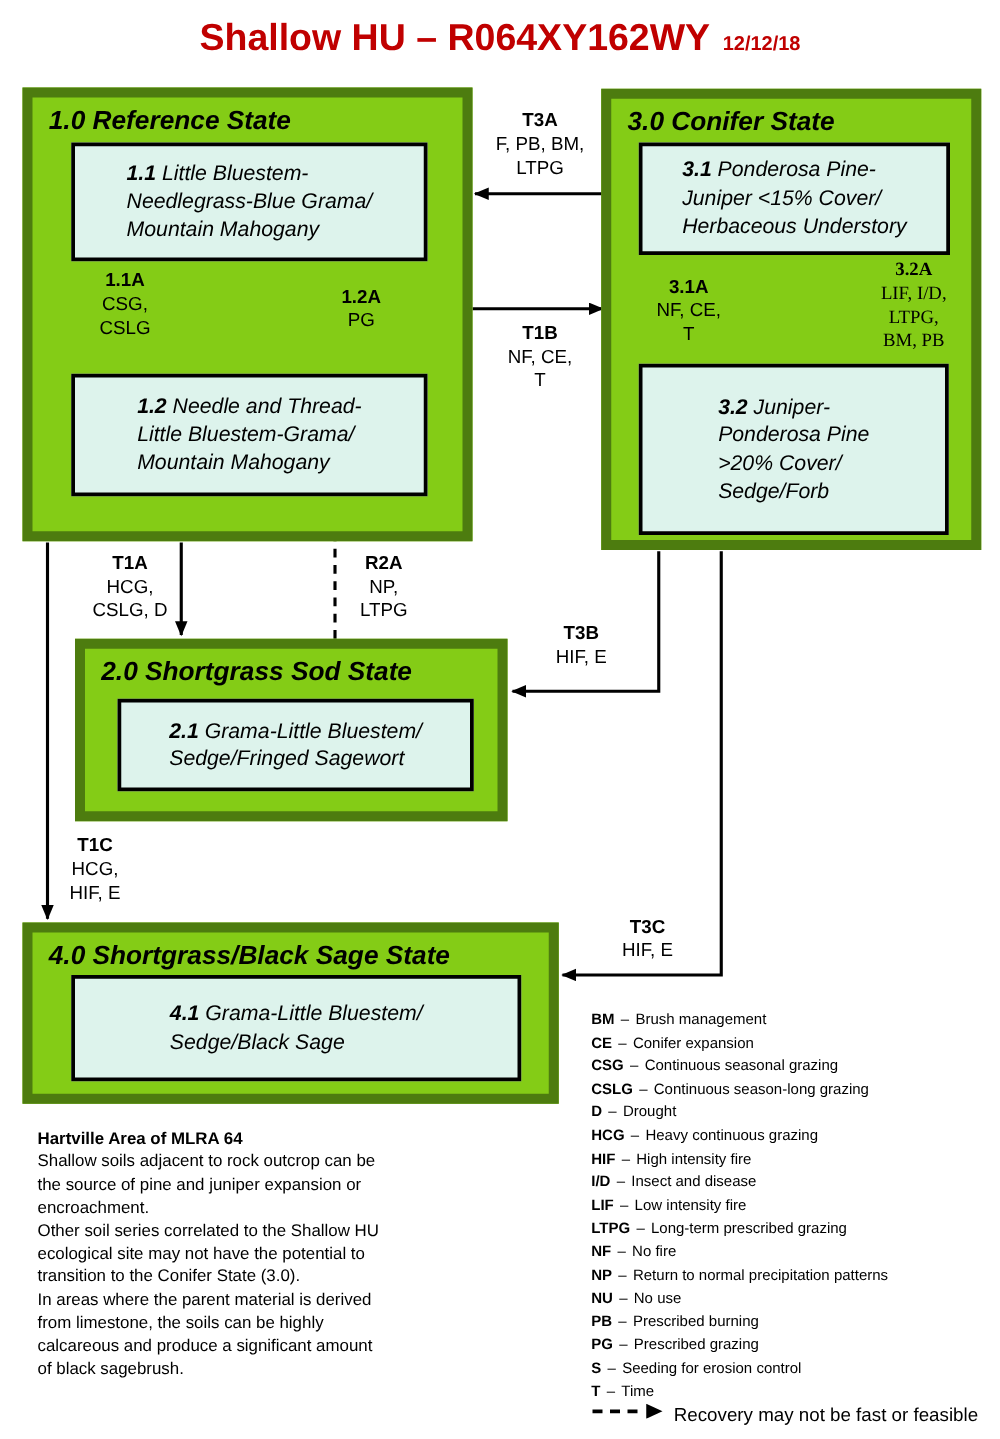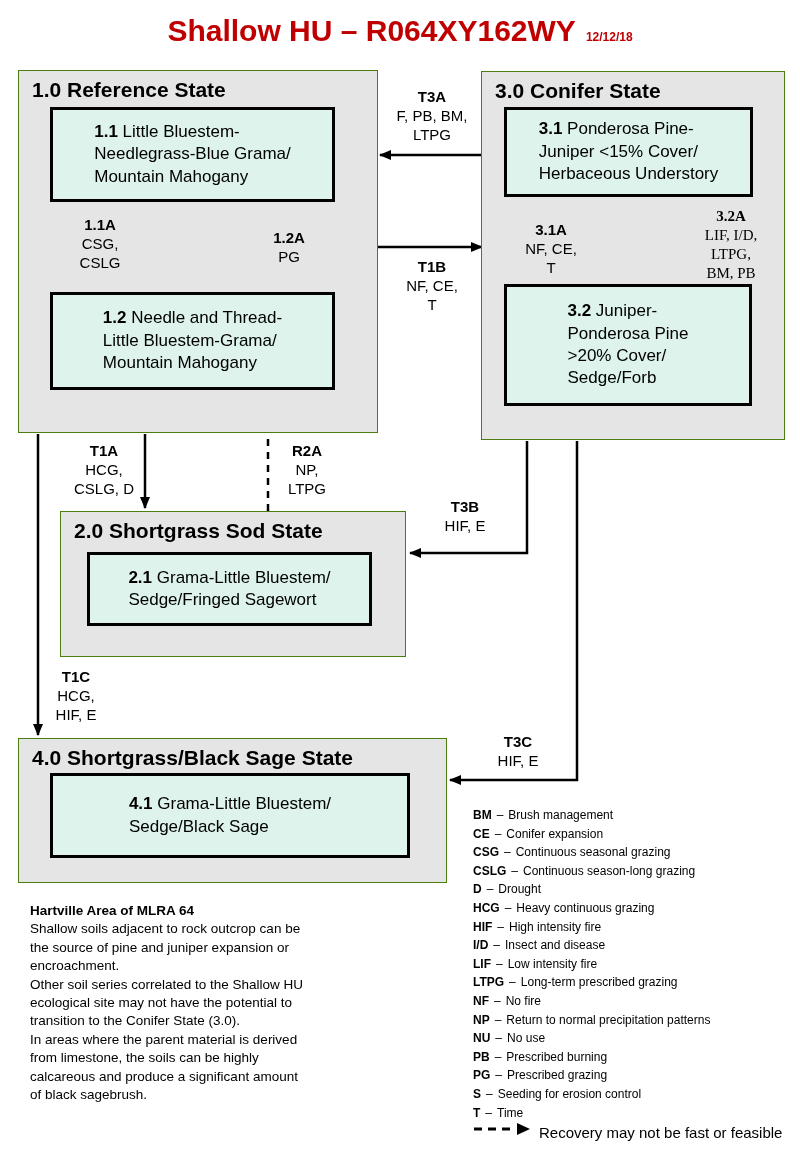--- a/index.html
+++ b/index.html
@@ -2,23 +2,23 @@
 <html><head>
 <meta charset="utf-8">
 <style>
   html,body{margin:0;padding:0;background:#fff;}
   .canvas{
     position:relative;width:800px;height:1151px;background:#ffffff;
     font-family:"Liberation Sans","DejaVu Sans",sans-serif;color:#000;overflow:hidden;
   }
   .title-row{position:absolute;left:0;top:14px;width:100%;text-align:center;white-space:nowrap;}
   .title-main{font-size:30px;font-weight:bold;color:#c00000;letter-spacing:0px;}
-  .title-date{font-size:12px;font-weight:bold;color:#c00000;margin-left:10px;}
+  .title-date{font-size:16px;font-weight:bold;color:#c00000;margin-left:10px;}
   .arrows{position:absolute;left:0;top:0;width:800px;height:1151px;pointer-events:none;}
-  .state{position:absolute;border:1px solid #4d7c0f;background:#e5e5e5;box-sizing:border-box;}
+  .state{position:absolute;border:8px solid #4d7c0f;background:#84cc16;box-sizing:border-box;font-style:italic;}
   .state-title{font-size:21px;font-weight:bold;margin:7px 0 0 13px;white-space:nowrap;}
   .community{
     position:absolute;border:3px solid #000;background:#ddf3ec;box-sizing:border-box;
     display:flex;align-items:center;justify-content:center;
   }
   .ctext{font-size:17px;line-height:1.32;white-space:pre-line;padding:2px 4px;}
   .ctext b{font-weight:bold;}
   .tlabel{position:absolute;text-align:center;font-size:15px;line-height:1.26;}
   .tlabel .code{font-weight:bold;}
   .tlabel .drivers{white-space:pre-line;}
@@ -72,21 +72,21 @@
     </div>
   </div>
 
   <div class="state" style="left:481px;top:71px;width:304px;height:369px;">
     <div class="state-title">3.0 Conifer State</div>
     <div class="community" style="left:22px;top:35px;width:249px;height:90px;">
       <div class="ctext"><b>3.1</b><span> Ponderosa Pine-
 Juniper &lt;15% Cover/
 Herbaceous Understory</span></div>
     </div>
-    <div class="community" style="left:22px;top:212px;width:248px;height:122px;">
+    <div class="community" style="left:22px;top:212px;width:248px;height:137px;">
       <div class="ctext"><b>3.2</b><span> Juniper-
 Ponderosa Pine
 &gt;20% Cover/
 Sedge/Forb</span></div>
     </div>
   </div>
 
   <div class="state" style="left:60px;top:511px;width:346px;height:146px;">
     <div class="state-title">2.0 Shortgrass Sod State</div>
     <div class="community" style="left:26px;top:40px;width:285px;height:74px;">

